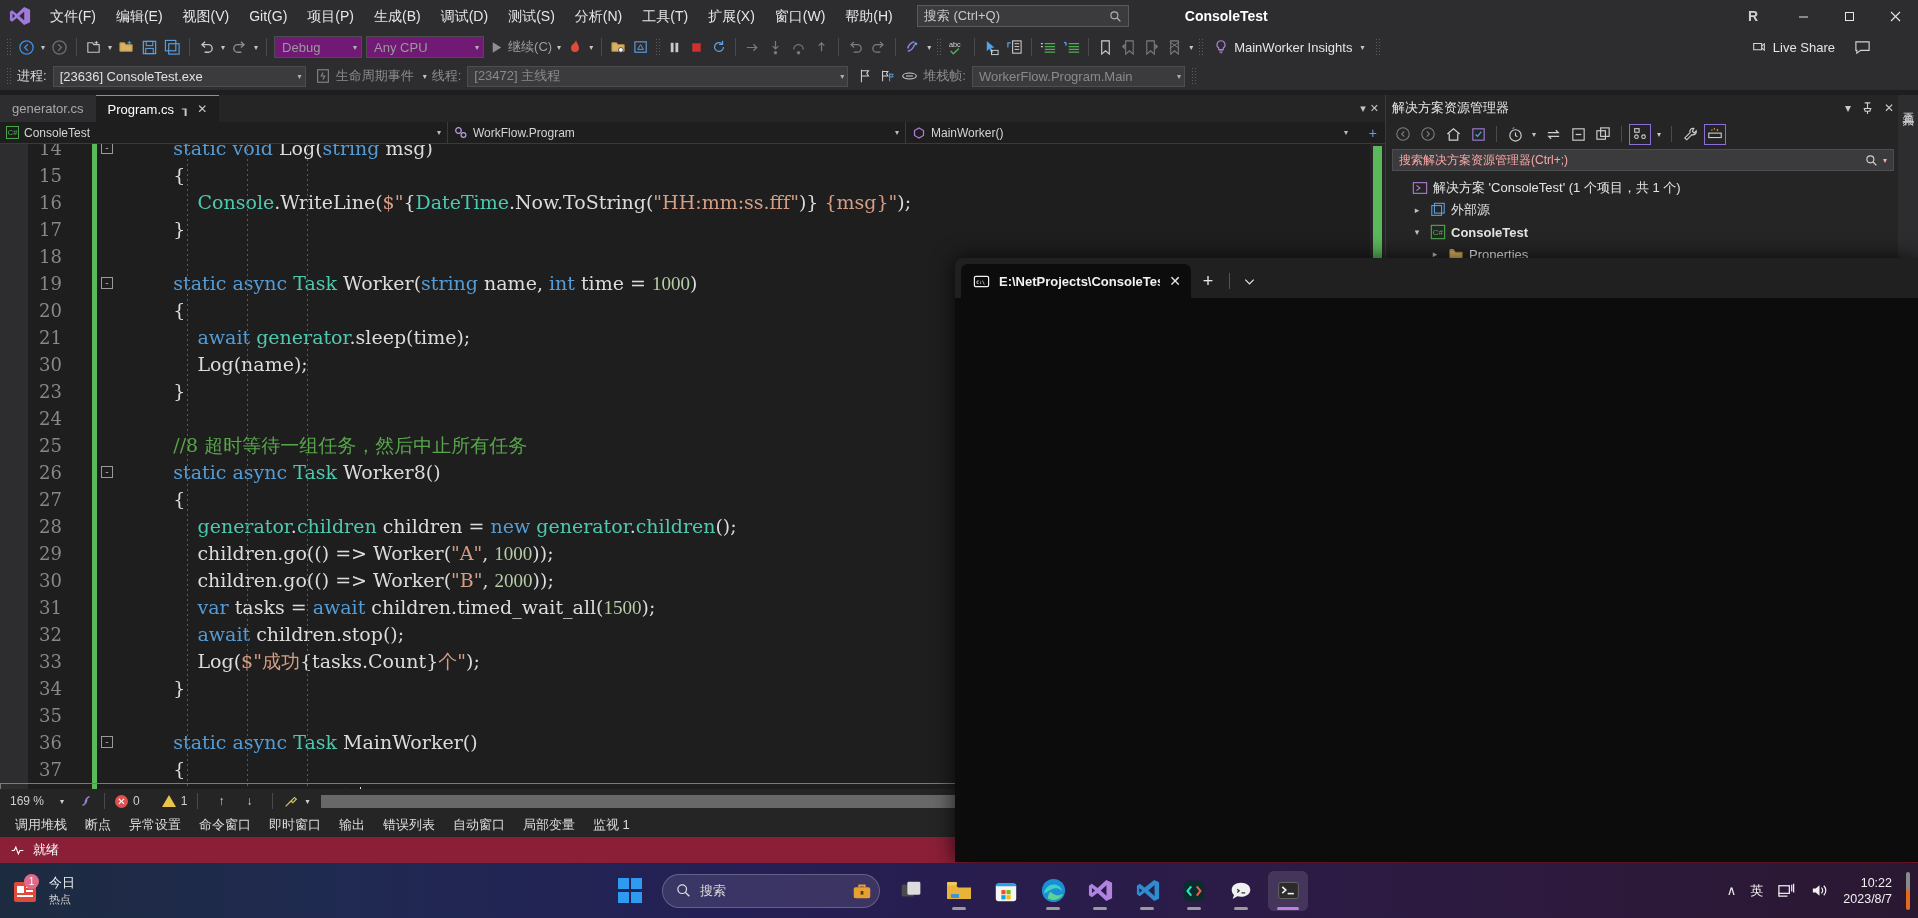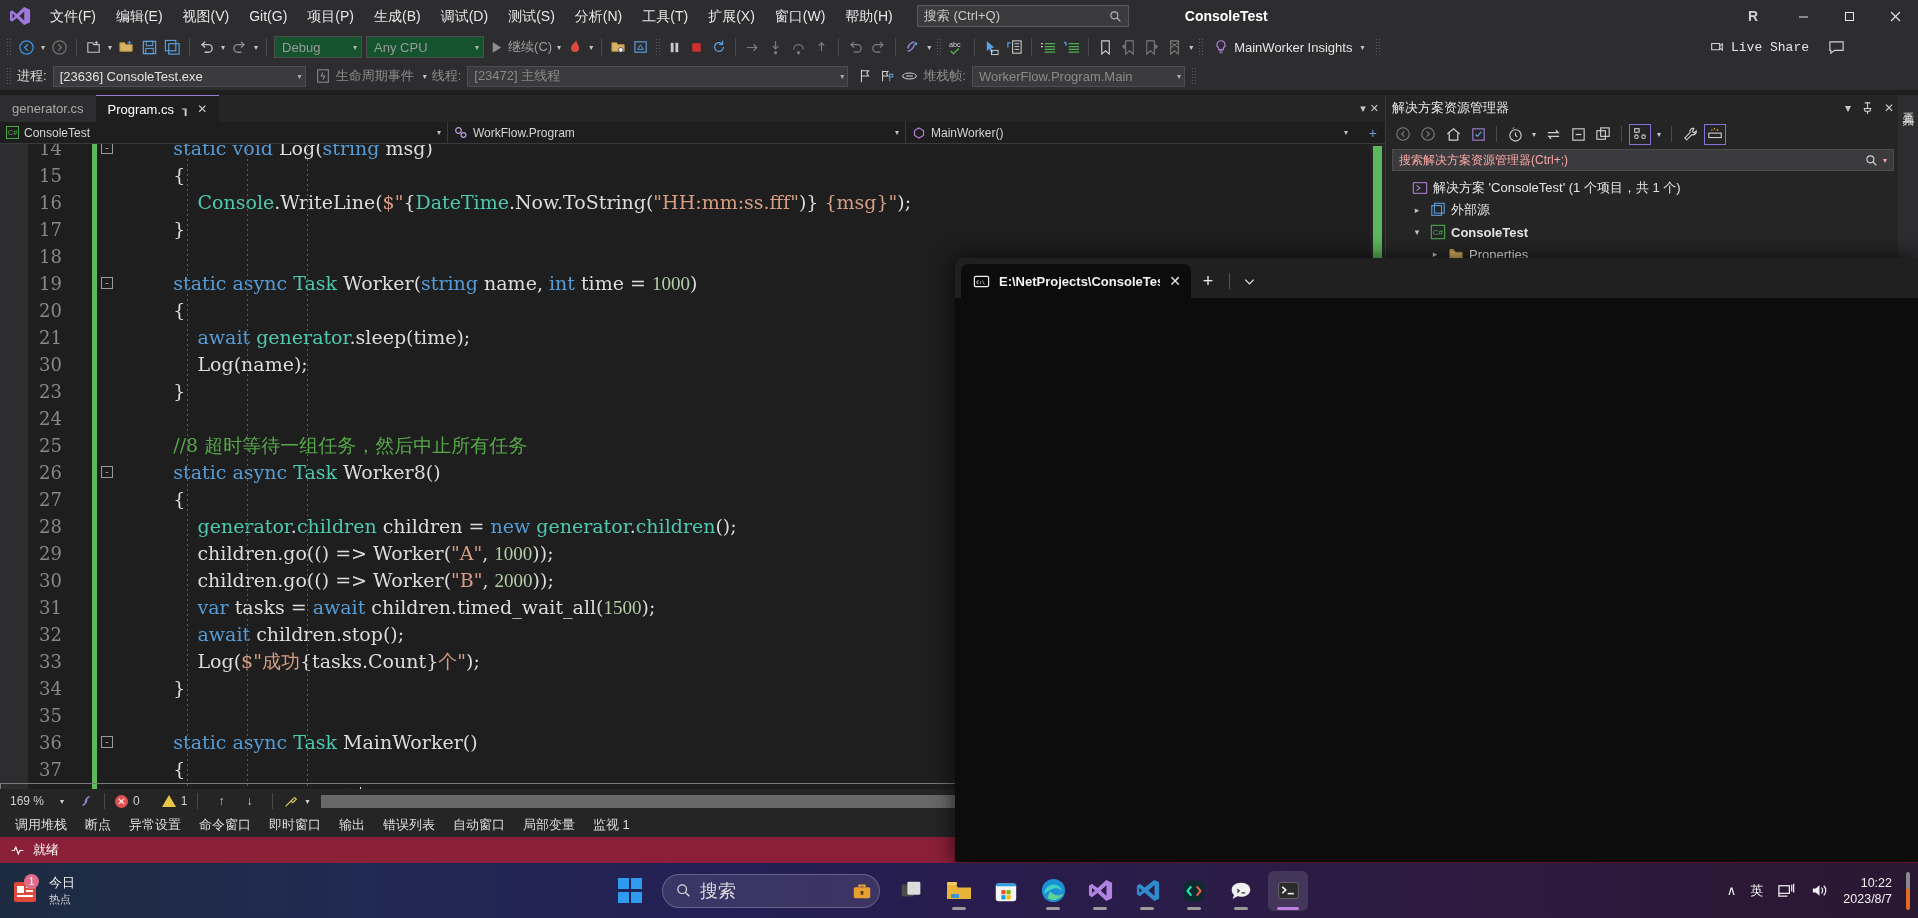--- a/index.html
+++ b/index.html
@@ -55,21 +55,21 @@
   .tb-sep { width: 1px; height: 18px; background: #4a4a4c; margin: 0 5px; }
   .tb-grip { width: 7px; height: 18px; margin: 0 2px;
     background-image: radial-gradient(#6b6b6e 0.8px, transparent 0.9px);
     background-size: 3px 3px; opacity:.75; }
   .tb-btn {
     height: 24px; min-width: 22px; display:flex; align-items:center; 
     padding: 0 3px; color: #d0d0d0;
   }
   .tb-caret { font-size: 8px; color: #c5c5c5; padding: 0 3px; }
   .tb-combo {
-    height: 22px; background: #14532d; border: 1px solid #4d4d50;
+    height: 22px; background: #701a75; border: 1px solid #4d4d50;
     display:flex; align-items:center; padding: 0 4px 0 7px; color:#9a9a9a;
     font-size: 13px; margin: 0 2px;
   }
   .tb-combo .cv { flex: 1; white-space: nowrap; overflow: hidden; }
   .tb-combo .ar { font-size: 8px; padding-left: 10px; color:#b5b5b5; }
   .run-label { color:#9e9e9e; font-size:13px; padding-right:2px;}
   .ai-btn { display:flex; align-items:center; gap:5px; height:24px; padding:0 6px; color:#e4e4e4; font-size:13px; }
   .live-share { display:flex; align-items:center; gap:6px; color:#e4e4e4; font-size:13px; padding:0 8px; height:24px;}
 
   
@@ -253,21 +253,21 @@
   }
   .tb-widget { display:flex; align-items:center; gap:9px; padding-left: 10px; }
   .tb-widget .wtxt { font-size: 13px; color:#f0f0f0; line-height: 17px; }
   .tb-center { position:absolute; left: 50%; transform: translateX(-50%); display:flex; align-items:center; gap: 12px; }
   .win-logo { display:grid; grid-template-columns: 11px 11px; grid-template-rows: 11px 11px; gap:2.5px; }
   .win-logo i { background: #2e9bf0; display:block; }
   .tb-search {
     width: 218px; height: 34px; border-radius: 18px;
     background: rgba(255,255,255,.10); border: 1px solid rgba(255,255,255,.22);
     display:flex; align-items:center; gap:9px; padding: 0 6px 0 13px;
-    font-size: 18px; color: #dcdcdc;
+    font-size: 13px; color: #dcdcdc;
   }
   .tb-icons { display:flex; align-items:center; gap: 7px; }
   .tb-ico { width: 40px; height: 40px; border-radius:6px; display:flex; align-items:center;
             justify-content:center; position:relative; }
   .tb-ico.active { background: rgba(255,255,255,.12); }
   .tb-ico .under { position:absolute; bottom: 1px; left: 50%; transform: translateX(-50%);
                    width: 14px; height: 3px; border-radius:2px; background:#9a9a9a; }
   .tb-ico.active .under { width: 22px; background:#c07fe0; }
   .tray {
     position:absolute; right: 8px; display:flex; align-items:center; gap: 14px; color:#f0f0f0; font-size:13px;
@@ -553,21 +553,21 @@
         <svg width="16" height="16" viewBox="0 0 18 18">
             <path d="M9 2a4.5 4.5 0 0 0-2.6 8.2V12h5.2v-1.8A4.5 4.5 0 0 0 9 2z" fill="none" stroke="#b07fd4" stroke-width="1.3"></path>
             <path d="M7 13.5h4M7.5 15.5h3" stroke="#b07fd4" stroke-width="1.3"></path>
           </svg>
       </span>
       <span>MainWorker Insights</span>
       <span class="tb-caret">▾</span>
     </div>
     <div class="tb-grip"></div>
 
-    <div style="position:absolute; right:70px; display:flex; align-items:center;font-family:Liberation Mono, monospace;">
+    <div style="position:absolute; right:44px; display:flex; align-items:center;">
       <div class="live-share">
         <span>
           <svg width="16" height="16" viewBox="0 0 18 18">
               <path d="M3 12V5h9v7z" fill="none" stroke="#d4d4d4" stroke-width="1.2"></path>
               <path d="M12 8l3-2.5v7L12 10" fill="none" stroke="#d4d4d4" stroke-width="1.2"></path>
             </svg>
         </span>
         <span>Live Share</span>
       </div>
       <div class="tb-btn" style="margin-left:8px">

